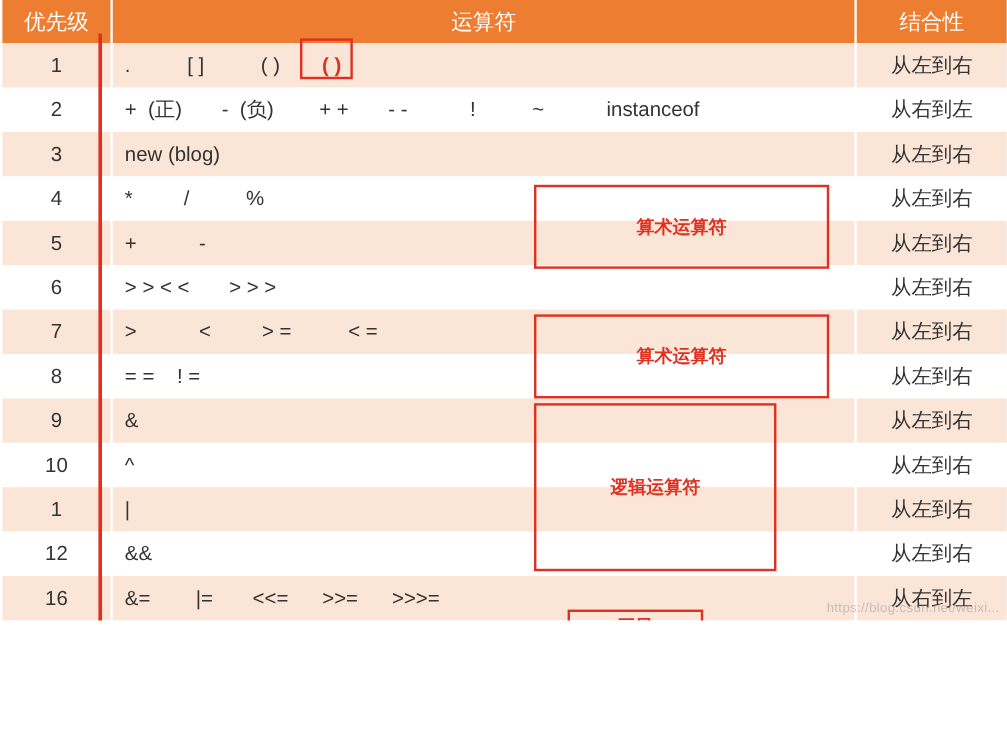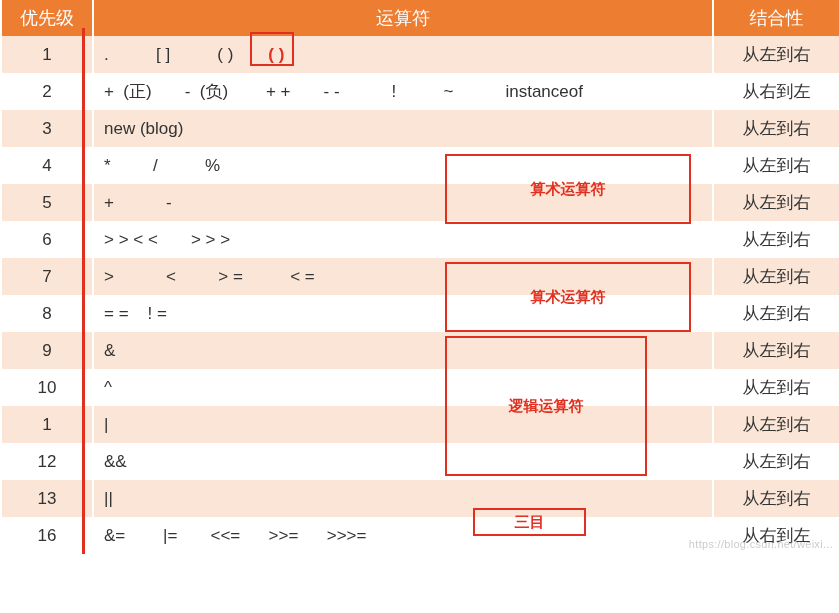--- a/index.html
+++ b/index.html
@@ -161,25 +161,20 @@
           <td class="col-priority">1</td>
           <td class="col-op"><span>|</span></td>
           <td class="col-assoc">从左到右</td>
         </tr>
         <tr>
           <td class="col-priority">12</td>
           <td class="col-op"><span>&amp;&amp;</span></td>
           <td class="col-assoc">从左到右</td>
         </tr>
         <tr>
-          <td class="col-priority">13</td>
-          <td class="col-op"><span>||</span></td>
-          <td class="col-assoc">从左到右</td>
-        </tr>
-        <tr>
           <td class="col-priority">16</td>
           <td class="col-op"><span>&amp;=        |=       &lt;&lt;=      &gt;&gt;=      &gt;&gt;&gt;=</span></td>
           <td class="col-assoc">从右到左</td>
         </tr>
       </tbody>
   </table>
 
   <div class="arrow-line"></div>
   <div class="arrow-head"></div>
 

